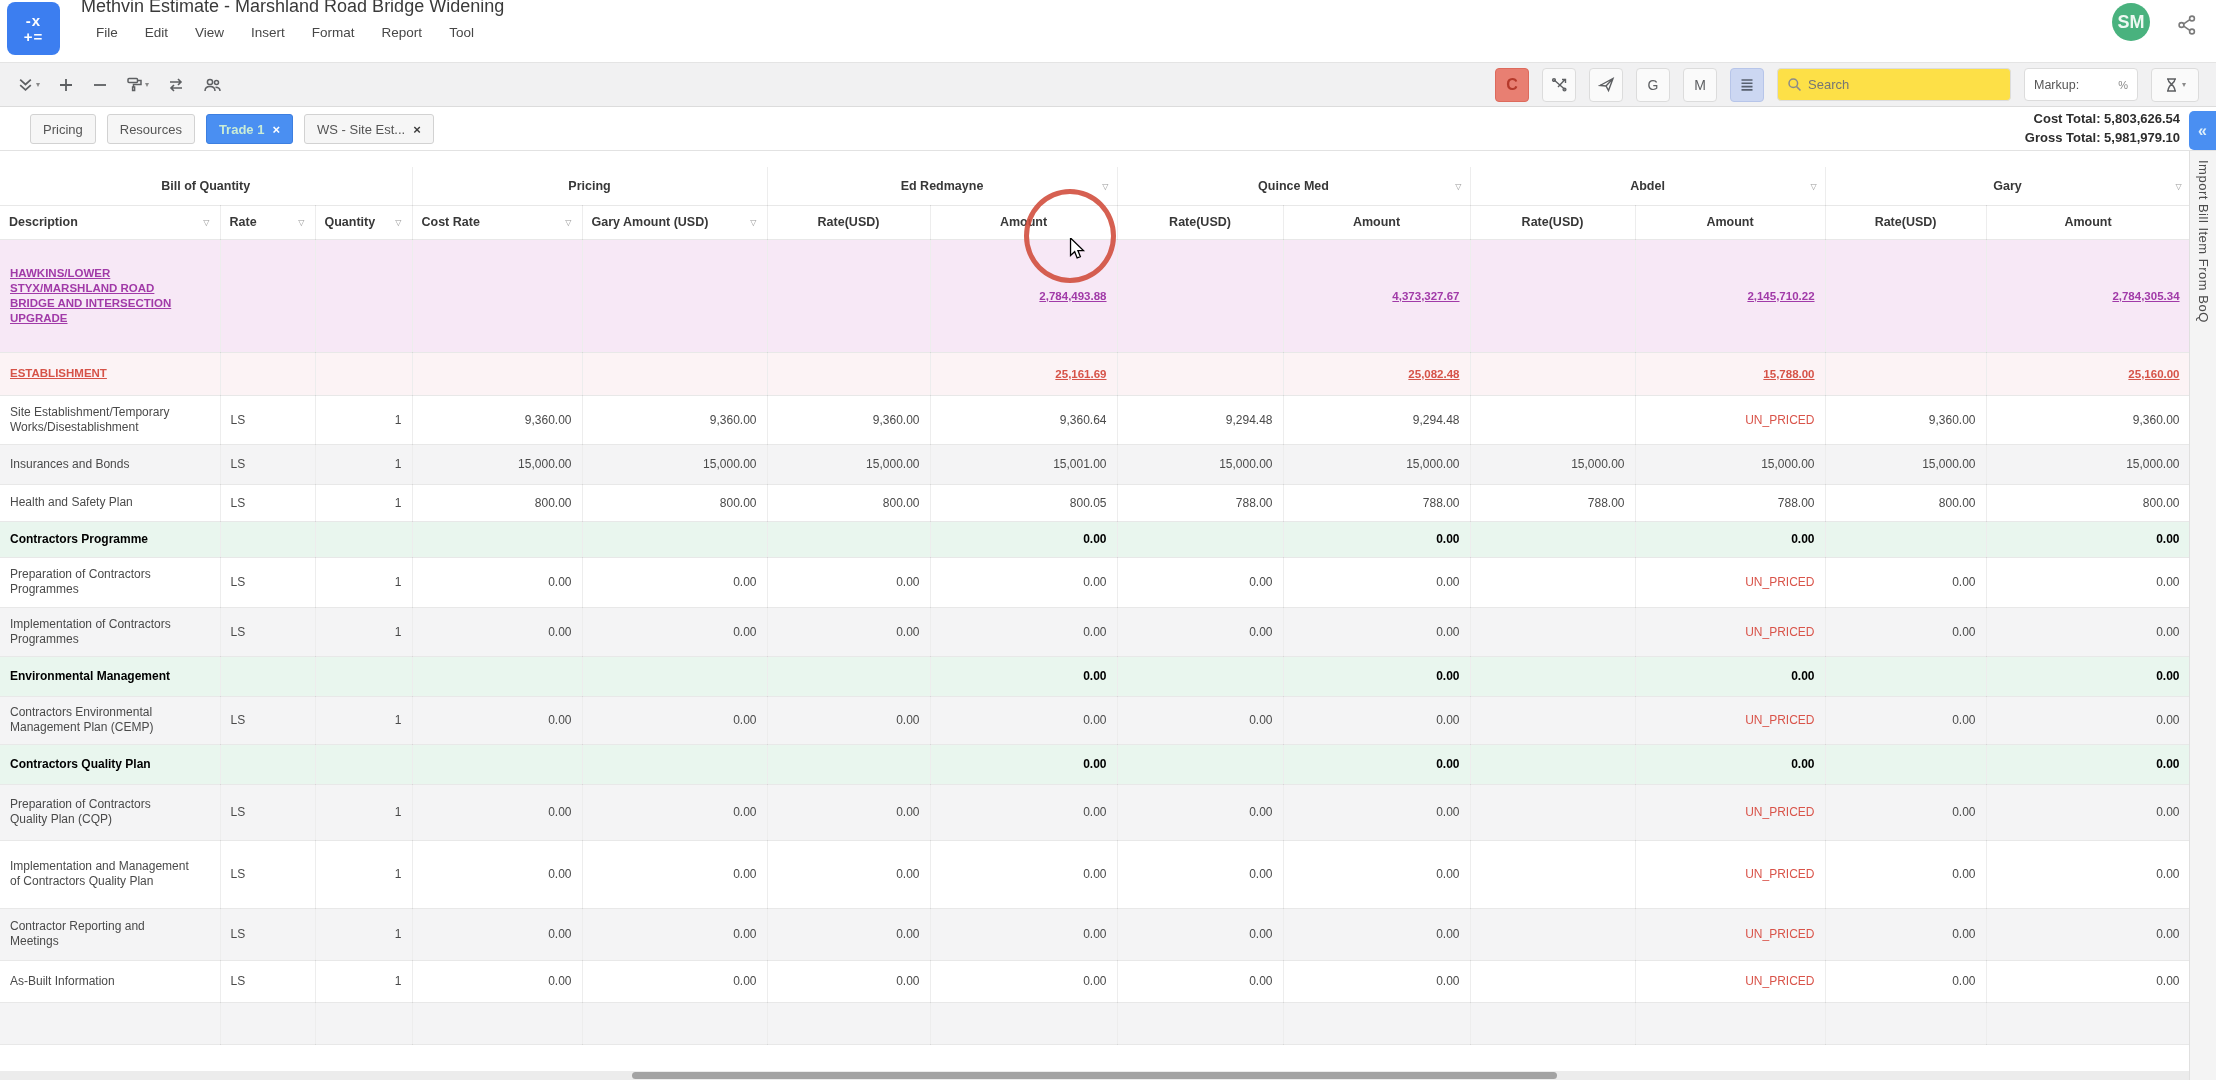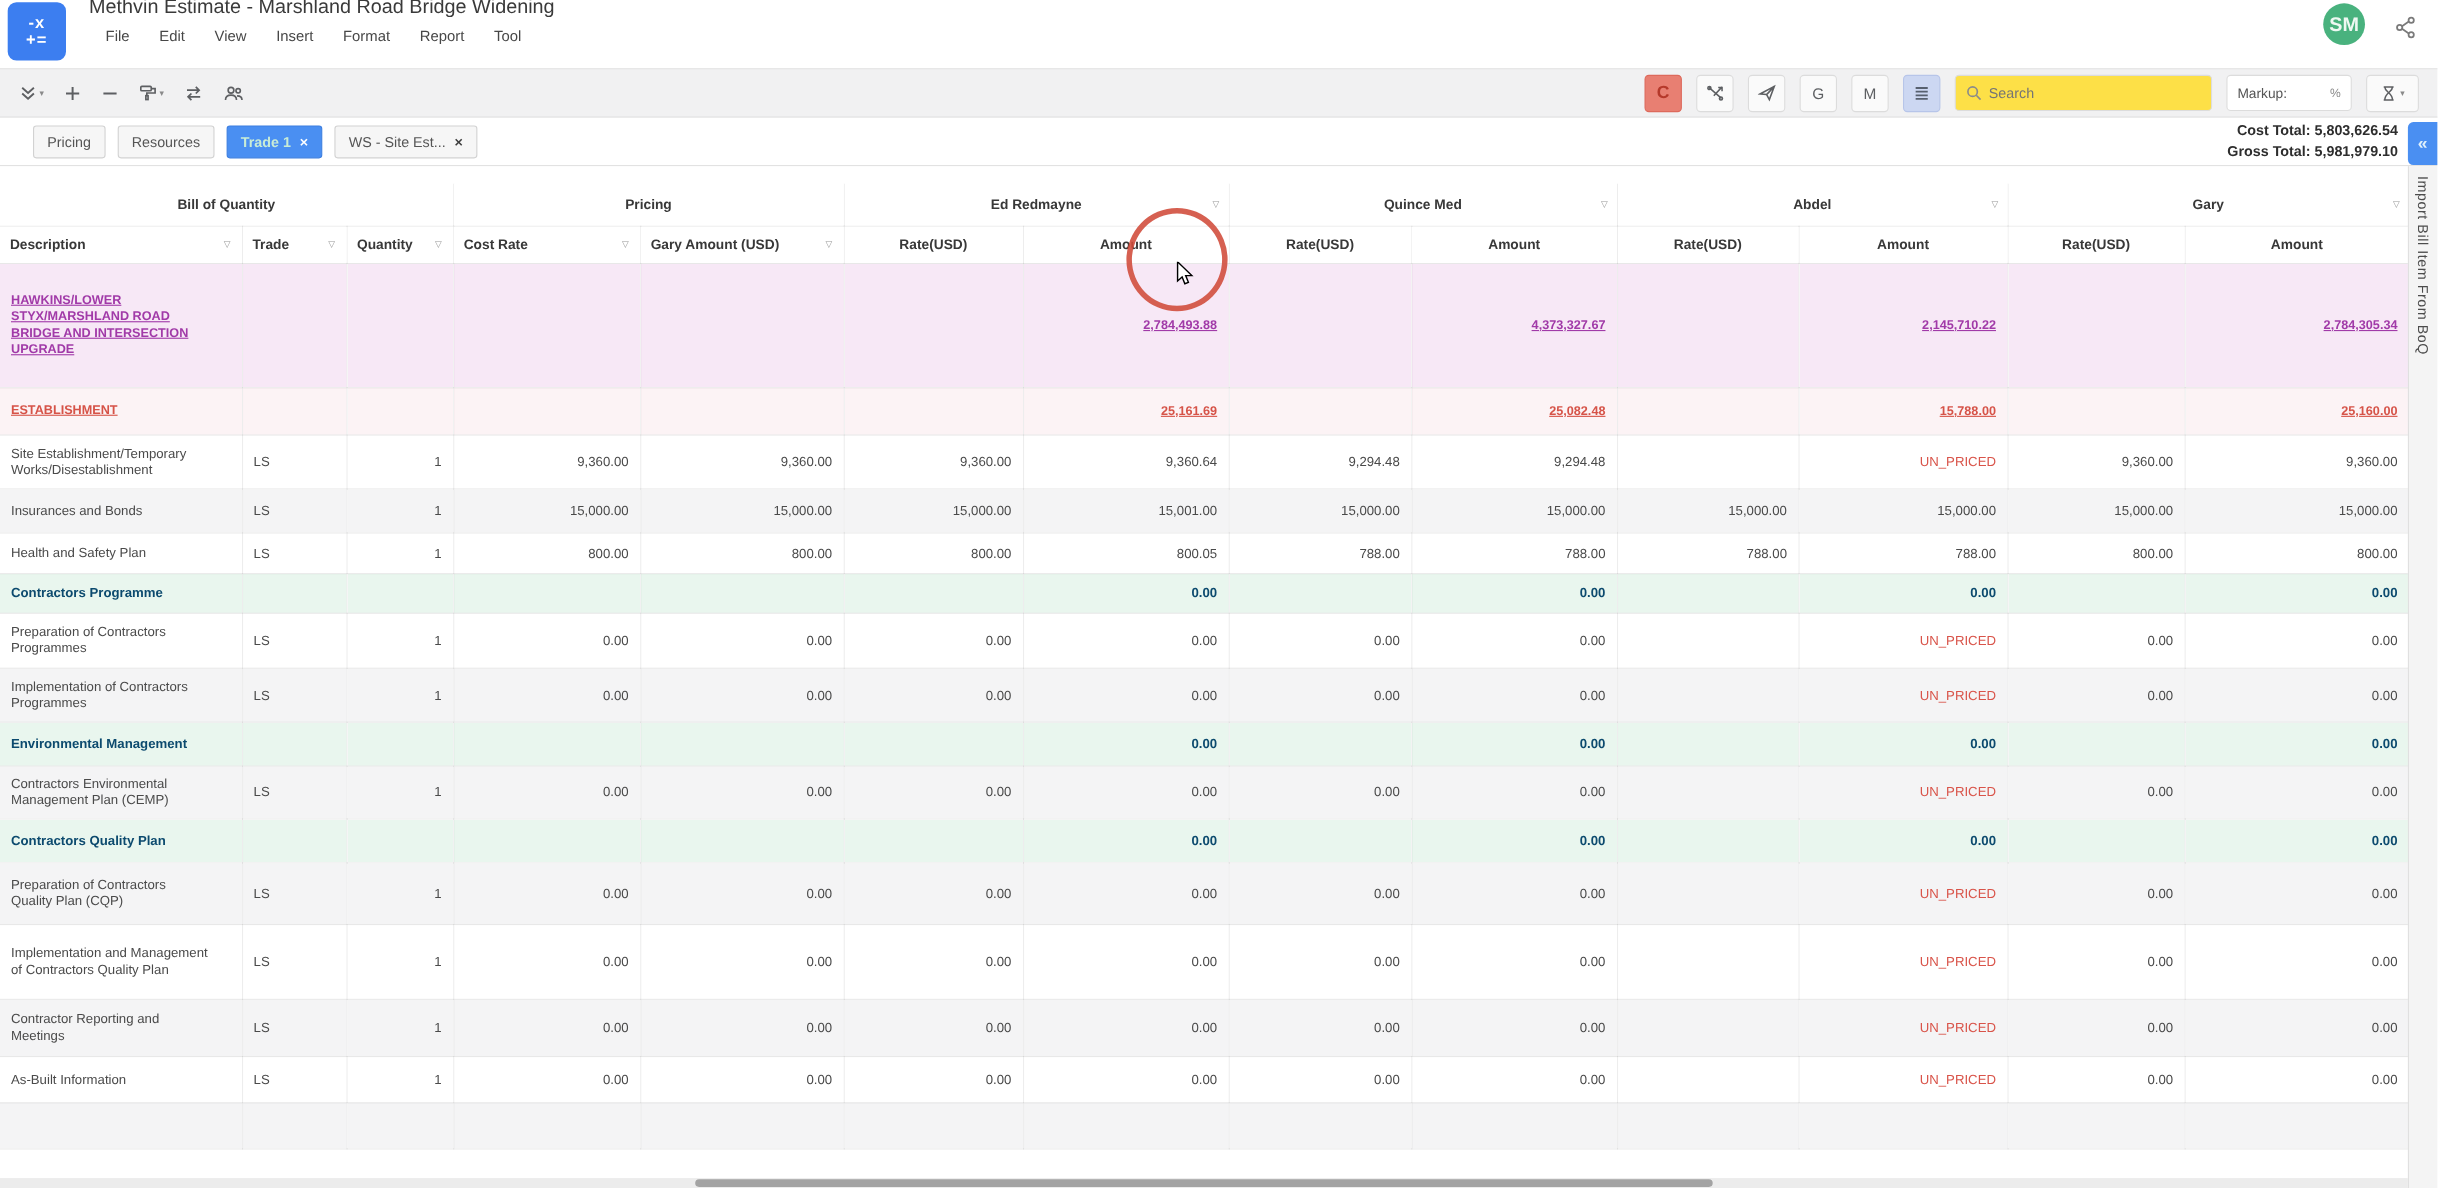--- a/index.html
+++ b/index.html
@@ -72,21 +72,21 @@
   td.num{text-align:right}
   td.unit,td.desc{text-align:left}
   td.desc{padding-right:30px;line-height:15px;font-size:12px}
   tr.sh-w{background:#fff}
   tr.sh-g{background:#f4f4f5}
   tr.st-purple{background:#f7e8f6}
   tr.st-purple td{color:#a13aa8;font-weight:bold;text-decoration:underline;font-size:11.5px}
   tr.st-red{background:#fcf3f5}
   tr.st-red td{color:#d65348;font-weight:bold;text-decoration:underline;font-size:11.5px}
   tr.st-green{background:#e9f6ee}
-  tr.st-green td{color:#0c4a6e;font-weight:bold}
+  tr.st-green td{color:#000000;font-weight:bold}
   td.unpriced{color:#d9544a !important;text-decoration:none !important;font-weight:normal !important}
 
   
   .circle{position:absolute;left:1024px;top:189px;width:92px;height:94px;border:5px solid #d04a39;
     border-radius:50%;opacity:.88;z-index:30;pointer-events:none}
   .cursor{position:absolute;left:1068px;top:238px;z-index:31;pointer-events:none}
   .hscroll{position:absolute;left:0;width:2189px;bottom:0;height:9px;background:#ececec;z-index:20}
   .hscroll .thumb{position:absolute;left:632px;width:925px;top:1px;height:7px;background:#a3a3a3;border-radius:4px}
   svg{display:block}
 </style>
@@ -281,21 +281,21 @@
       <tr class="row-a">
           <th class="gh" colspan="3"><span>Bill of Quantity</span></th>
           <th class="gh" colspan="2"><span>Pricing</span></th>
           <th class="gh" colspan="2"><span>Ed Redmayne</span><span class="dd">▽</span></th>
           <th class="gh" colspan="2"><span>Quince Med</span><span class="dd">▽</span></th>
           <th class="gh" colspan="2"><span>Abdel</span><span class="dd">▽</span></th>
           <th class="gh" colspan="2"><span>Gary</span><span class="dd">▽</span></th>
         </tr>
       <tr class="row-c">
           <th><span>Description</span><span class="dd">▽</span></th>
-          <th><span>Trade</span><span class="dd">▽</span></th>
+          <th><span>Rate</span><span class="dd">▽</span></th>
           <th><span>Quantity</span><span class="dd">▽</span></th>
           <th><span>Cost Rate</span><span class="dd">▽</span></th>
           <th><span>Gary Amount (USD)</span><span class="dd">▽</span></th>
           <th class="center"><span>Rate(USD)</span></th>
           <th class="center"><span>Amount</span></th>
           <th class="center"><span>Rate(USD)</span></th>
           <th class="center"><span>Amount</span></th>
           <th class="center"><span>Rate(USD)</span></th>
           <th class="center"><span>Amount</span></th>
           <th class="center"><span>Rate(USD)</span></th>

